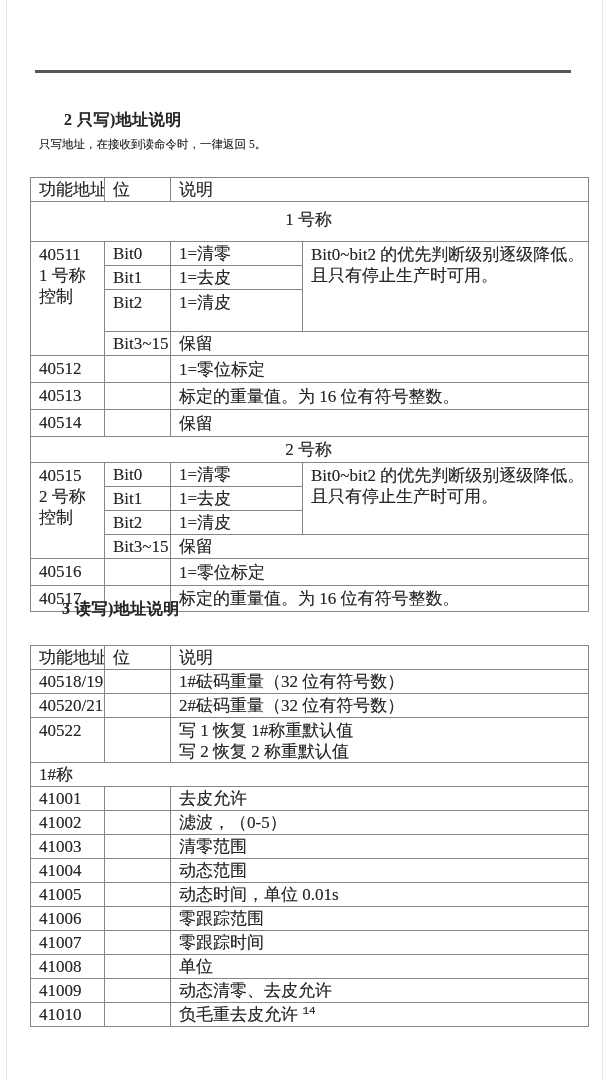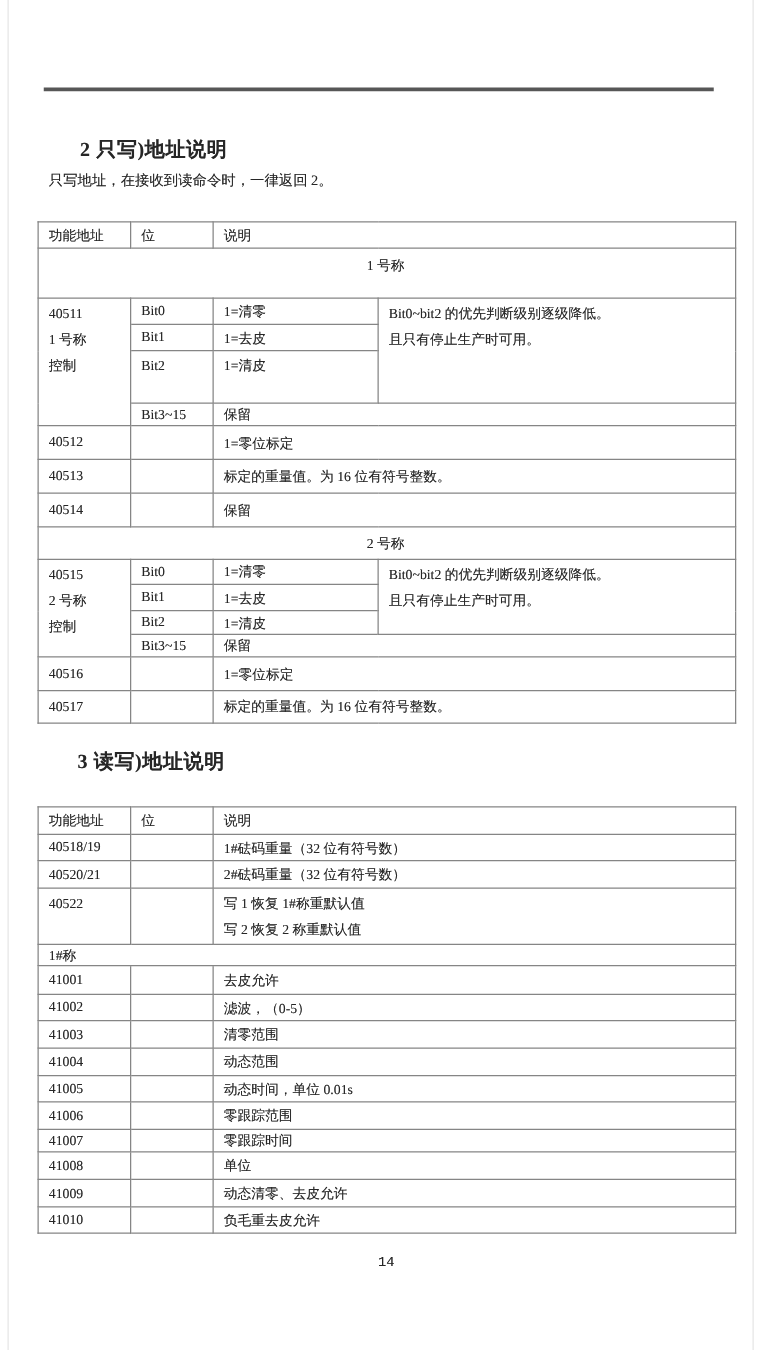--- a/index.html
+++ b/index.html
@@ -8,40 +8,40 @@
         text-shadow:0 0 0.5px rgba(45,45,45,0.45);}
   .edge{position:absolute;top:0;bottom:0;width:1px;background:#e6e6e6;}
   .edge-left{left:6px;}
   .edge-right{left:602px;}
   .top-rule{position:absolute;left:35px;top:70px;width:536px;height:3px;background:#575757;}
   .sec-heading{position:absolute;margin:0;font-size:16px;font-weight:bold;letter-spacing:0.5px;white-space:nowrap;}
   .h-write{left:64px;top:110px;}
   .h-readwrite{left:62px;top:599px;}
   .intro{position:absolute;left:39px;top:137px;margin:0;font-size:11.5px;white-space:nowrap;}
   table{position:absolute;left:30px;border-collapse:collapse;table-layout:fixed;
-        font-size:11px;color:#262626;}
+        font-size:17px;color:#262626;}
   .t-write{top:177px;width:558px;}
   .t-readwrite{top:645px;width:558px;}
   td{border:1px solid #858585;padding:0 2px 0 8px;vertical-align:middle;overflow:hidden;white-space:nowrap;}
   td.c3{}
   td.vtop{vertical-align:top;padding-top:2px;line-height:21px;margin-left:10px;}
   td.grp{text-align:center;padding-left:0;}
   td.grp-tall{vertical-align:top;padding-top:6px;}
   .pageno{position:absolute;left:30px;top:1005px;width:558px;text-align:center;font-size:11px;margin:0;font-family:Liberation Mono, monospace;}
 </style>
 </head>
 <body>
 
 <div class="page">
   <div class="edge edge-left"></div>
   <div class="edge edge-right"></div>
   <div class="top-rule"></div>
 
   <h2 class="sec-heading h-write">2 只写)地址说明</h2>
-  <p class="intro">只写地址，在接收到读命令时，一律返回 2。</p>
+  <p class="intro">只写地址，在接收到读命令时，一律返回 5。</p>
 
   <table class="t-write">
     <colgroup>
         <col style="width:74px">
         <col style="width:66px">
         <col style="width:132px">
         <col style="width:286px">
       </colgroup>
     <tbody>
       <tr style="height:21px">

